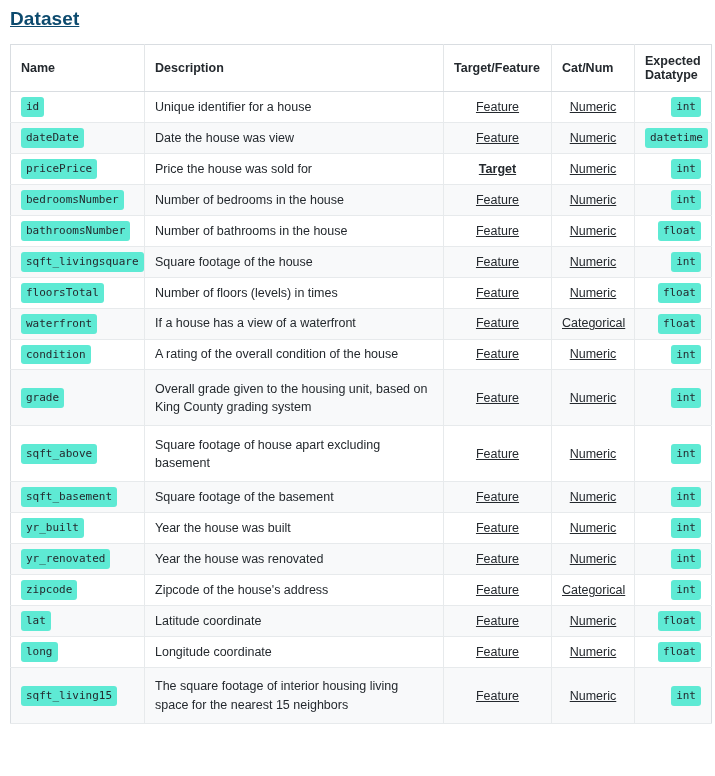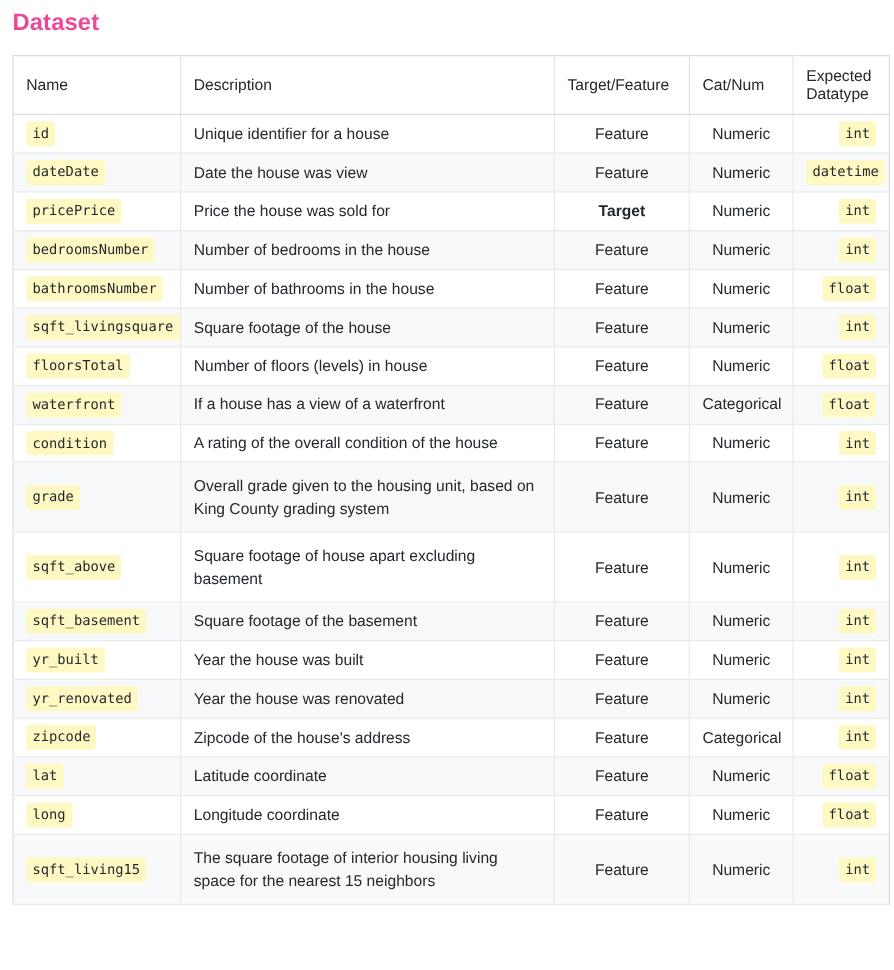--- a/index.html
+++ b/index.html
@@ -16,23 +16,24 @@
     -webkit-font-smoothing: antialiased;
   }
   .page {
     padding: 0 6px;
     box-sizing: border-box;
     width: 715px;
   }
   .page-title {
     font-size: 19px;
     font-weight: bold;
-    color: #ec4899;
+    color: #0c4a6e;
     margin: 8px 0 0 4px;
     letter-spacing: 0.1px;
+    text-decoration: underline;
   }
   .table-wrap {
     margin-top: 14px;
     padding: 0 4px;
   }
   table.dataset {
     border-collapse: collapse;
     width: 701px;
     table-layout: fixed;
     font-size: 12.5px;
@@ -40,21 +41,21 @@
     border-left: 1px solid #d9dde1;
     border-right: 1px solid #d9dde1;
   }
   table.dataset col.c-name        { width: 134px; }
   table.dataset col.c-desc        { width: 299px; }
   table.dataset col.c-targetfeat  { width: 108px; }
   table.dataset col.c-catnum      { width: 83px; }
   table.dataset col.c-dtype       { width: 77px; }
 
   table.dataset thead th {
-    font-weight: normal;
+    font-weight: bold;
     font-size: 12.5px;
     color: #24292e;
     text-align: left;
     vertical-align: middle;
     padding: 9px 10px;
     height: 42px;
     border-bottom: 1px solid #d9dde1;
     border-right: 1px solid #e3e6e8;
     background: #ffffff;
     box-sizing: border-box;
@@ -71,27 +72,27 @@
     color: #24292e;
     line-height: 1.45;
     box-sizing: border-box;
   }
   table.dataset tbody td:last-child { border-right: none; }
   table.dataset tbody tr:nth-child(even) td { background: #f8f9fa; }
   table.dataset tbody tr:nth-child(odd) td  { background: #ffffff; }
 
   td.cell-name  { padding-left: 10px; }
   td.cell-desc  { padding-left: 12px; padding-right: 14px; }
-  td.cell-tf, td.cell-cn { text-align: center; }
+  td.cell-tf, td.cell-cn { text-align: center; text-decoration: underline; }
   td.cell-dt { text-align: right; padding-right: 10px; }
 
   .code-chip {
     font-family: "DejaVu Sans Mono", "Liberation Mono", monospace;
     font-size: 11px;
-    background: #fef9c3;
+    background: #5eead4;
     border-radius: 3px;
     padding: 2px 5px;
     color: #24292e;
     white-space: nowrap;
     display: inline-block;
   }
   .tf-target { font-weight: bold; }
   .row-tall td { height: 56px; }
   .row-std td  { height: 29px; }
 </style>
@@ -158,21 +159,21 @@
           </tr>
           <tr class="row-std">
             <td class="cell-name"><span class="code-chip">sqft_livingsquare</span></td>
             <td class="cell-desc">Square footage of the house</td>
             <td class="cell-tf"><span>Feature</span></td>
             <td class="cell-cn">Numeric</td>
             <td class="cell-dt"><span class="code-chip">int</span></td>
           </tr>
           <tr class="row-std">
             <td class="cell-name"><span class="code-chip">floorsTotal</span></td>
-            <td class="cell-desc">Number of floors (levels) in house</td>
+            <td class="cell-desc">Number of floors (levels) in times</td>
             <td class="cell-tf"><span>Feature</span></td>
             <td class="cell-cn">Numeric</td>
             <td class="cell-dt"><span class="code-chip">float</span></td>
           </tr>
           <tr class="row-std">
             <td class="cell-name"><span class="code-chip">waterfront</span></td>
             <td class="cell-desc">If a house has a view of a waterfront</td>
             <td class="cell-tf"><span>Feature</span></td>
             <td class="cell-cn">Categorical</td>
             <td class="cell-dt"><span class="code-chip">float</span></td>

